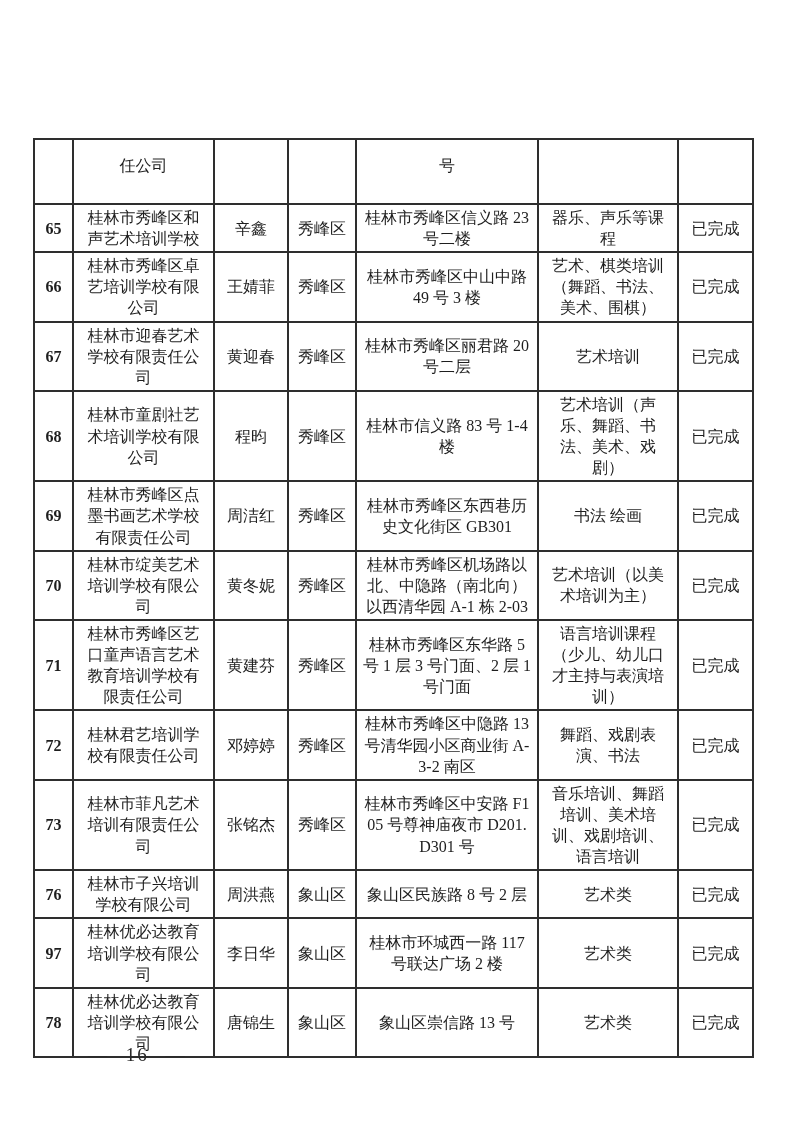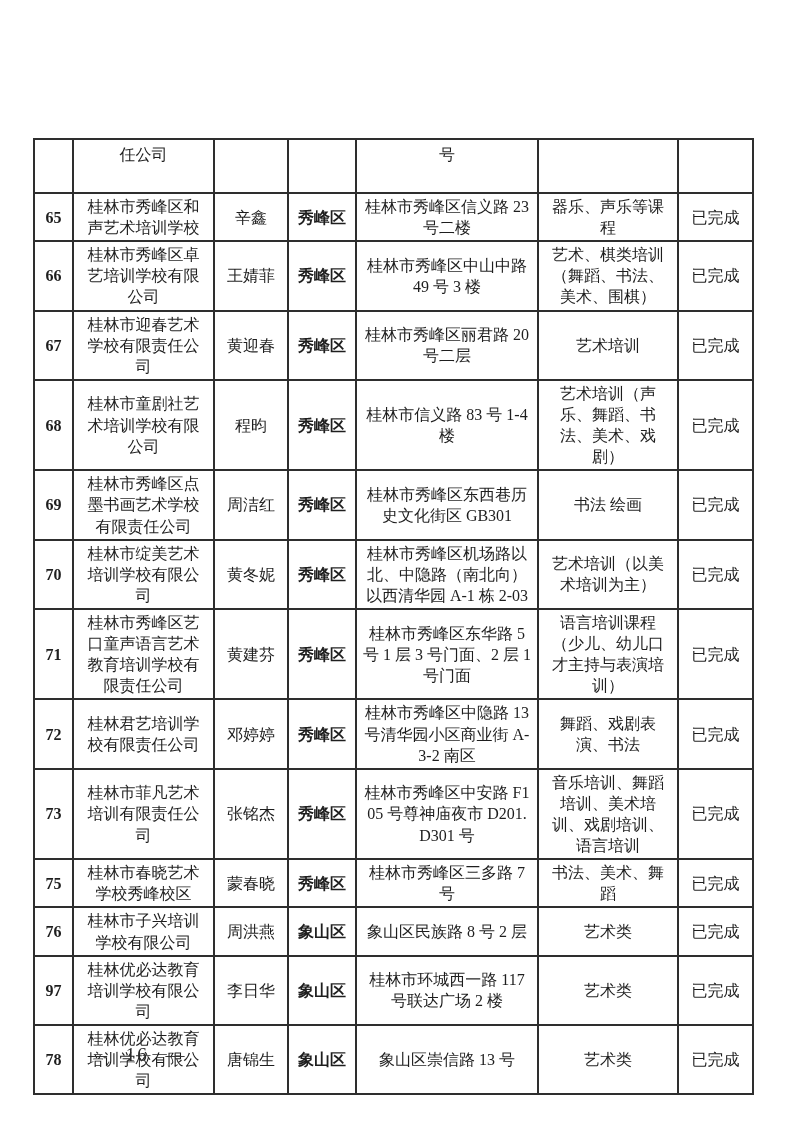--- a/index.html
+++ b/index.html
@@ -34,28 +34,28 @@
     font-size: 16px;
     line-height: 1.32;
     padding: 2px 6px;
     color: #1e1e1e;
     word-break: break-all;
     overflow-wrap: anywhere;
   }
   td.c-no { font-size: 13px; padding: 2px 2px; font-weight: bold; }
   td.c-school { padding: 2px 10px; }
   td.c-person { padding: 2px 4px; font-family: Liberation Serif, serif; }
-  td.c-district { padding: 2px 2px; font-weight: bold; }
+  td.c-district { padding: 2px 2px; }
   td.c-address { padding: 2px 6px; }
   td.c-courses { padding: 2px 2px; }
   td.c-status { padding: 2px 2px; border-radius: 16px; }
   tr.cont-row td {
     height: 46px;
     vertical-align: top;
-    padding-top: 4px;
+    padding-top: 15px;
   }
   .footer {
     position: absolute;
     left: 88px;
     top: 1044px;
     font-size: 19px;
     color: #2a2a2a;
     letter-spacing: 2px;
     word-spacing: 10px;
     white-space: pre;
@@ -161,29 +161,20 @@
         <tr>
     <td class="c-no">73</td>
     <td class="c-school">桂林市菲凡艺术培训有限责任公司</td>
     <td class="c-person">张铭杰</td>
     <td class="c-district">秀峰区</td>
     <td class="c-address">桂林市秀峰区中安路 F105 号尊神庙夜市 D201.D301 号</td>
     <td class="c-courses">音乐培训、舞蹈培训、美术培训、戏剧培训、语言培训</td>
     <td class="c-status">已完成</td>
   </tr>
         <tr>
-    <td class="c-no">75</td>
-    <td class="c-school">桂林市春晓艺术学校秀峰校区</td>
-    <td class="c-person">蒙春晓</td>
-    <td class="c-district">秀峰区</td>
-    <td class="c-address">桂林市秀峰区三多路 7 号</td>
-    <td class="c-courses">书法、美术、舞蹈</td>
-    <td class="c-status">已完成</td>
-  </tr>
-        <tr>
     <td class="c-no">76</td>
     <td class="c-school">桂林市子兴培训学校有限公司</td>
     <td class="c-person">周洪燕</td>
     <td class="c-district">象山区</td>
     <td class="c-address">象山区民族路 8 号 2 层</td>
     <td class="c-courses">艺术类</td>
     <td class="c-status">已完成</td>
   </tr>
         <tr>
     <td class="c-no">97</td>

